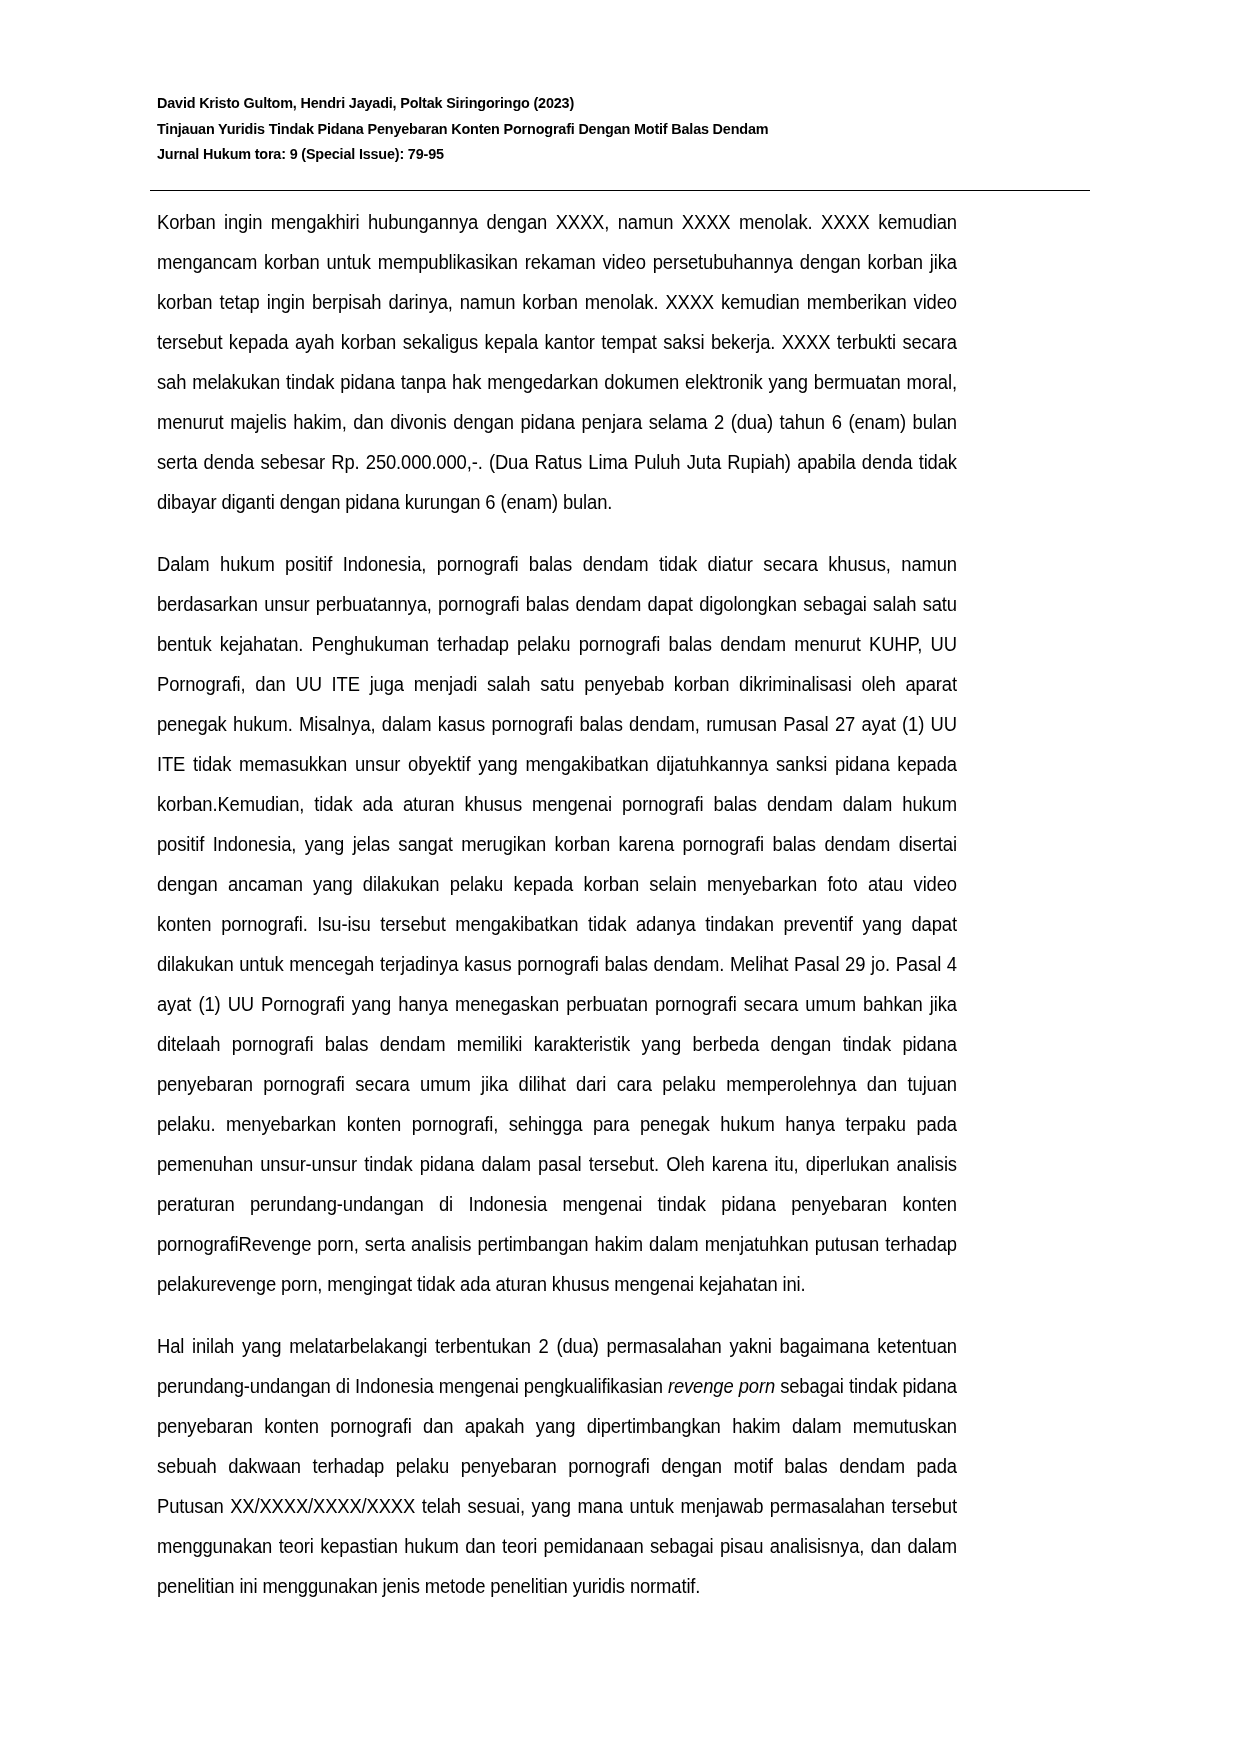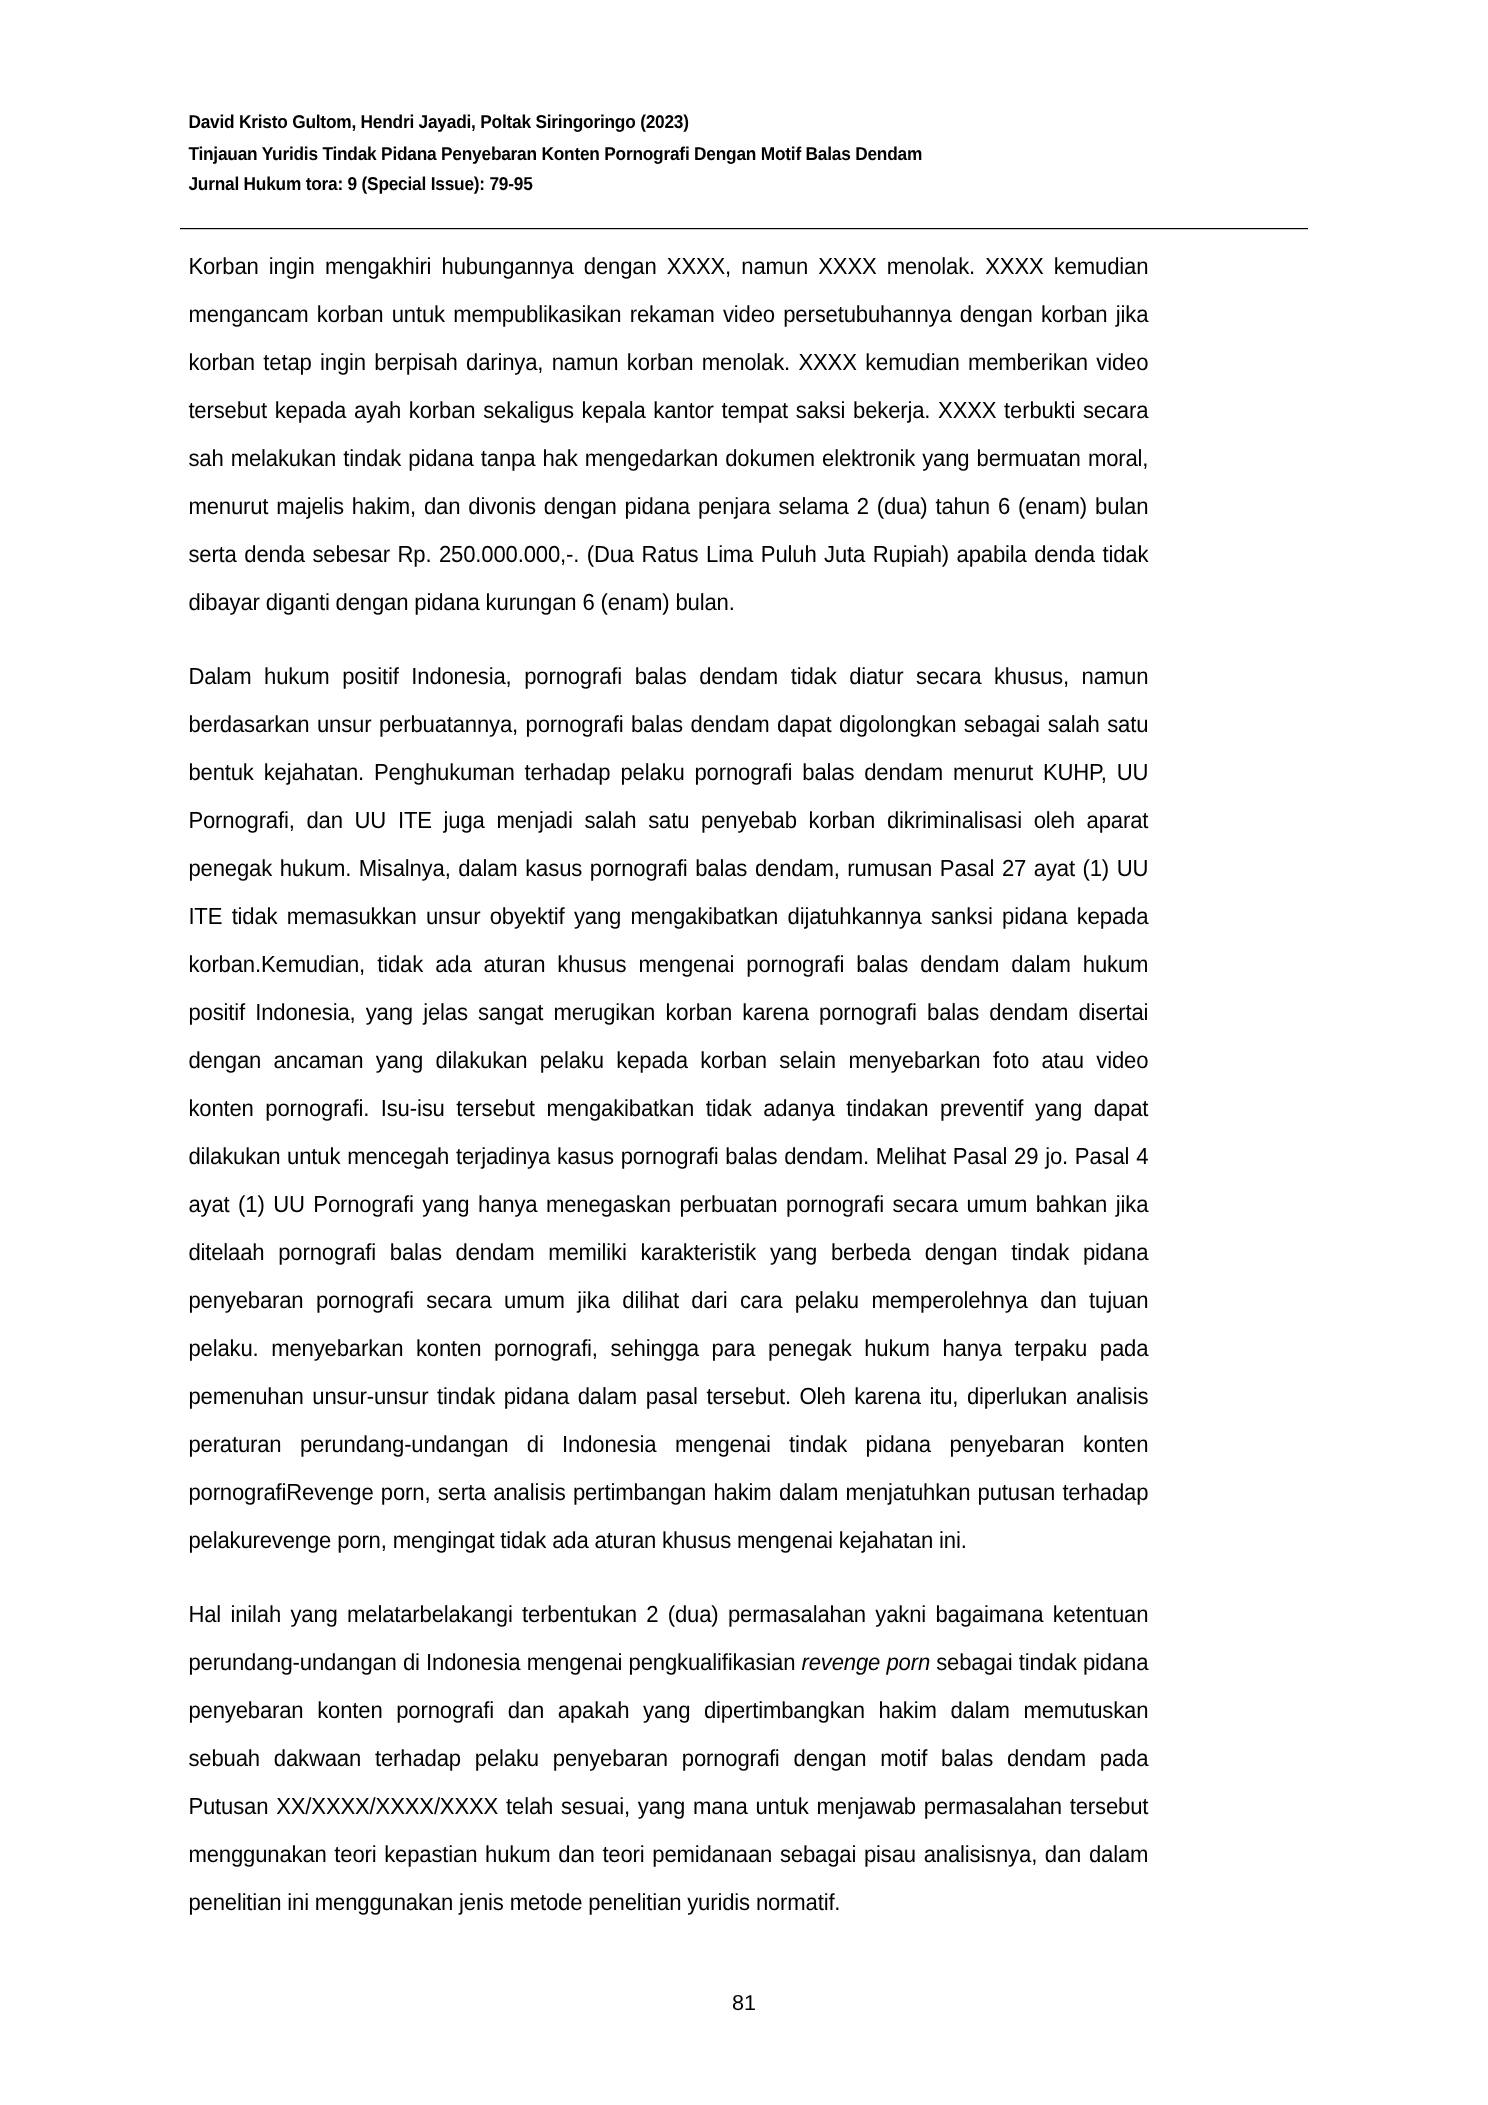--- a/index.html
+++ b/index.html
@@ -102,15 +102,14 @@
   <div class="body">
 
     <p class="para">Korban ingin mengakhiri hubungannya dengan XXXX, namun XXXX menolak. XXXX kemudian mengancam korban untuk mempublikasikan rekaman video persetubuhannya dengan korban jika korban tetap ingin berpisah darinya, namun korban menolak. XXXX kemudian memberikan video tersebut kepada ayah korban sekaligus kepala kantor tempat saksi bekerja. XXXX terbukti secara sah melakukan tindak pidana tanpa hak mengedarkan dokumen elektronik yang bermuatan moral, menurut majelis hakim, dan divonis dengan pidana penjara selama 2 (dua) tahun 6 (enam) bulan serta denda sebesar Rp. 250.000.000,-. (Dua Ratus Lima Puluh Juta Rupiah) apabila denda tidak dibayar diganti dengan pidana kurungan 6 (enam) bulan.</p>
 
     <p class="para">Dalam hukum positif Indonesia, pornografi balas dendam tidak diatur secara khusus, namun berdasarkan unsur perbuatannya, pornografi balas dendam dapat digolongkan sebagai salah satu bentuk kejahatan. Penghukuman terhadap pelaku pornografi balas dendam menurut KUHP, UU Pornografi, dan UU ITE juga menjadi salah satu penyebab korban dikriminalisasi oleh aparat penegak hukum. Misalnya, dalam kasus pornografi balas dendam, rumusan Pasal 27 ayat (1) UU ITE tidak memasukkan unsur obyektif yang mengakibatkan dijatuhkannya sanksi pidana kepada korban.Kemudian, tidak ada aturan khusus mengenai pornografi balas dendam dalam hukum positif Indonesia, yang jelas sangat merugikan korban karena pornografi balas dendam disertai dengan ancaman yang dilakukan pelaku kepada korban selain menyebarkan foto atau video konten pornografi. Isu-isu tersebut mengakibatkan tidak adanya tindakan preventif yang dapat dilakukan untuk mencegah terjadinya kasus pornografi balas dendam. Melihat Pasal 29 jo. Pasal 4 ayat (1) UU Pornografi yang hanya menegaskan perbuatan pornografi secara umum bahkan jika ditelaah pornografi balas dendam memiliki karakteristik yang berbeda dengan tindak pidana penyebaran pornografi secara umum jika dilihat dari cara pelaku memperolehnya dan tujuan pelaku. menyebarkan konten pornografi, sehingga para penegak hukum hanya terpaku pada pemenuhan unsur-unsur tindak pidana dalam pasal tersebut. Oleh karena itu, diperlukan analisis peraturan perundang-undangan di Indonesia mengenai tindak pidana penyebaran konten pornografiRevenge porn, serta analisis pertimbangan hakim dalam menjatuhkan putusan terhadap pelakurevenge porn, mengingat tidak ada aturan khusus mengenai kejahatan ini.</p>
 
     <p class="para"><span>Hal inilah yang melatarbelakangi terbentukan 2 (dua) permasalahan yakni bagaimana ketentuan perundang-undangan di Indonesia mengenai pengkualifikasian </span><i>revenge porn</i><span> sebagai tindak pidana penyebaran konten pornografi dan apakah yang dipertimbangkan hakim dalam memutuskan sebuah dakwaan terhadap pelaku penyebaran pornografi dengan motif balas dendam pada Putusan XX/XXXX/XXXX/XXXX telah sesuai, yang mana untuk menjawab permasalahan tersebut menggunakan teori kepastian hukum dan teori pemidanaan sebagai pisau analisisnya, dan dalam penelitian ini menggunakan jenis metode penelitian yuridis normatif.</span></p>
 
   </div>
 
-  <div class="folio">81</div>
 
 </div>
 
 </body></html>

